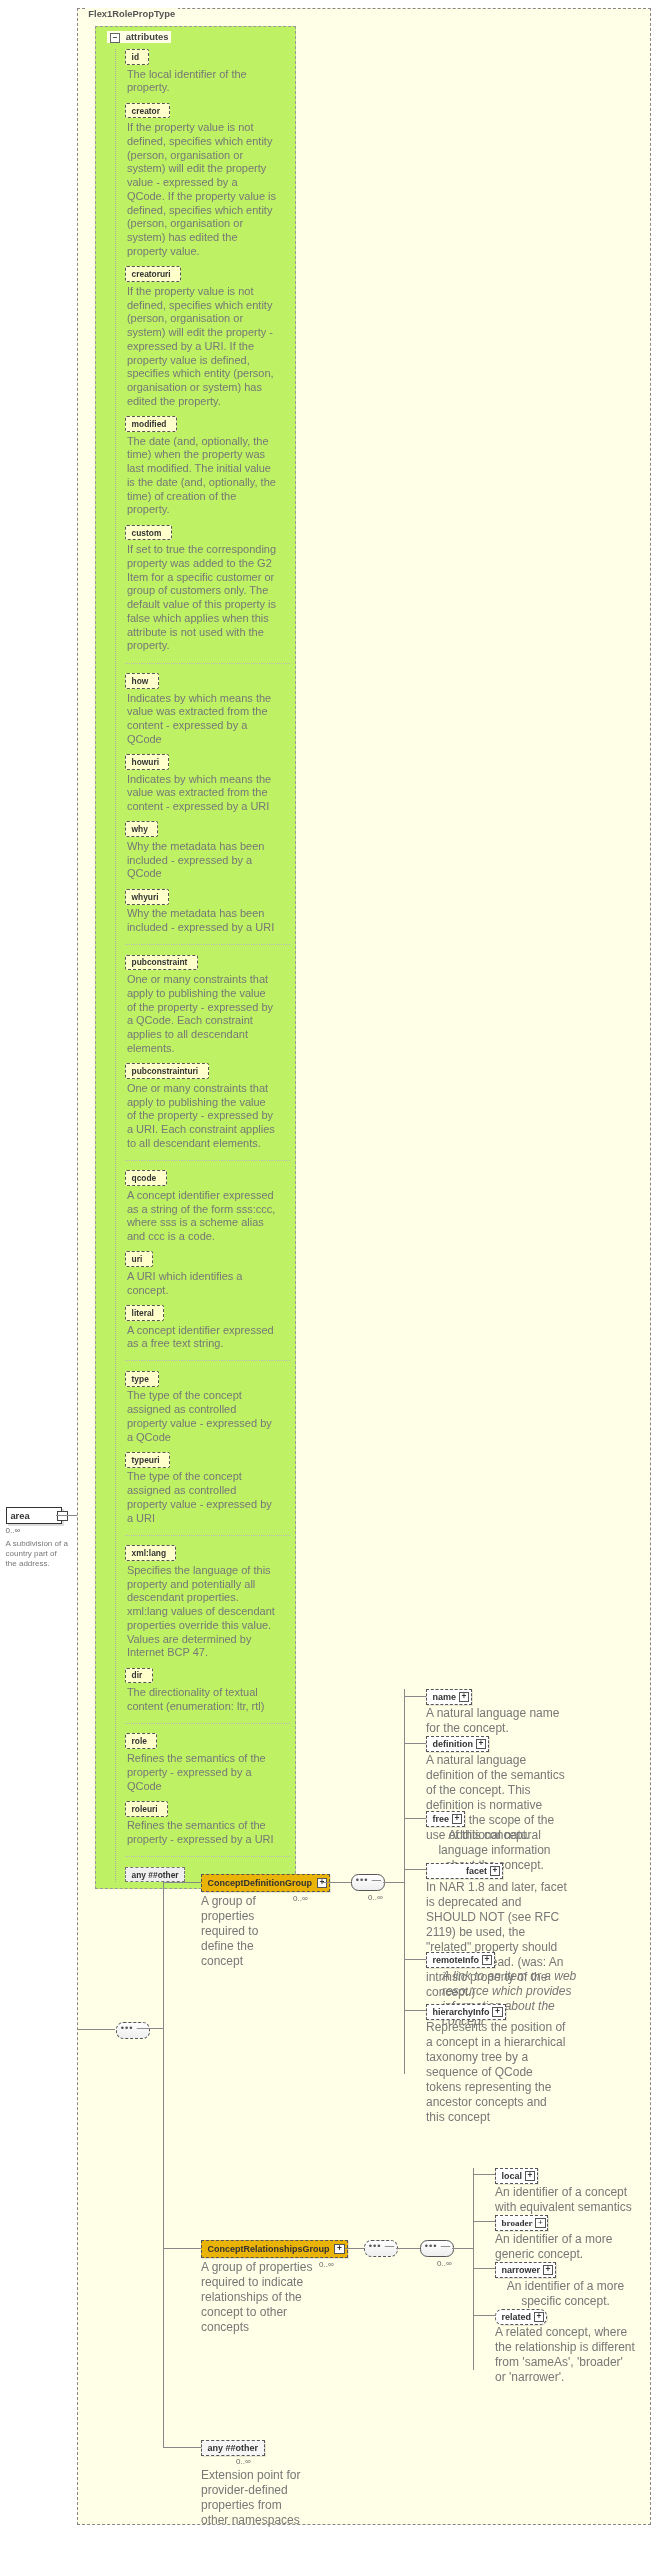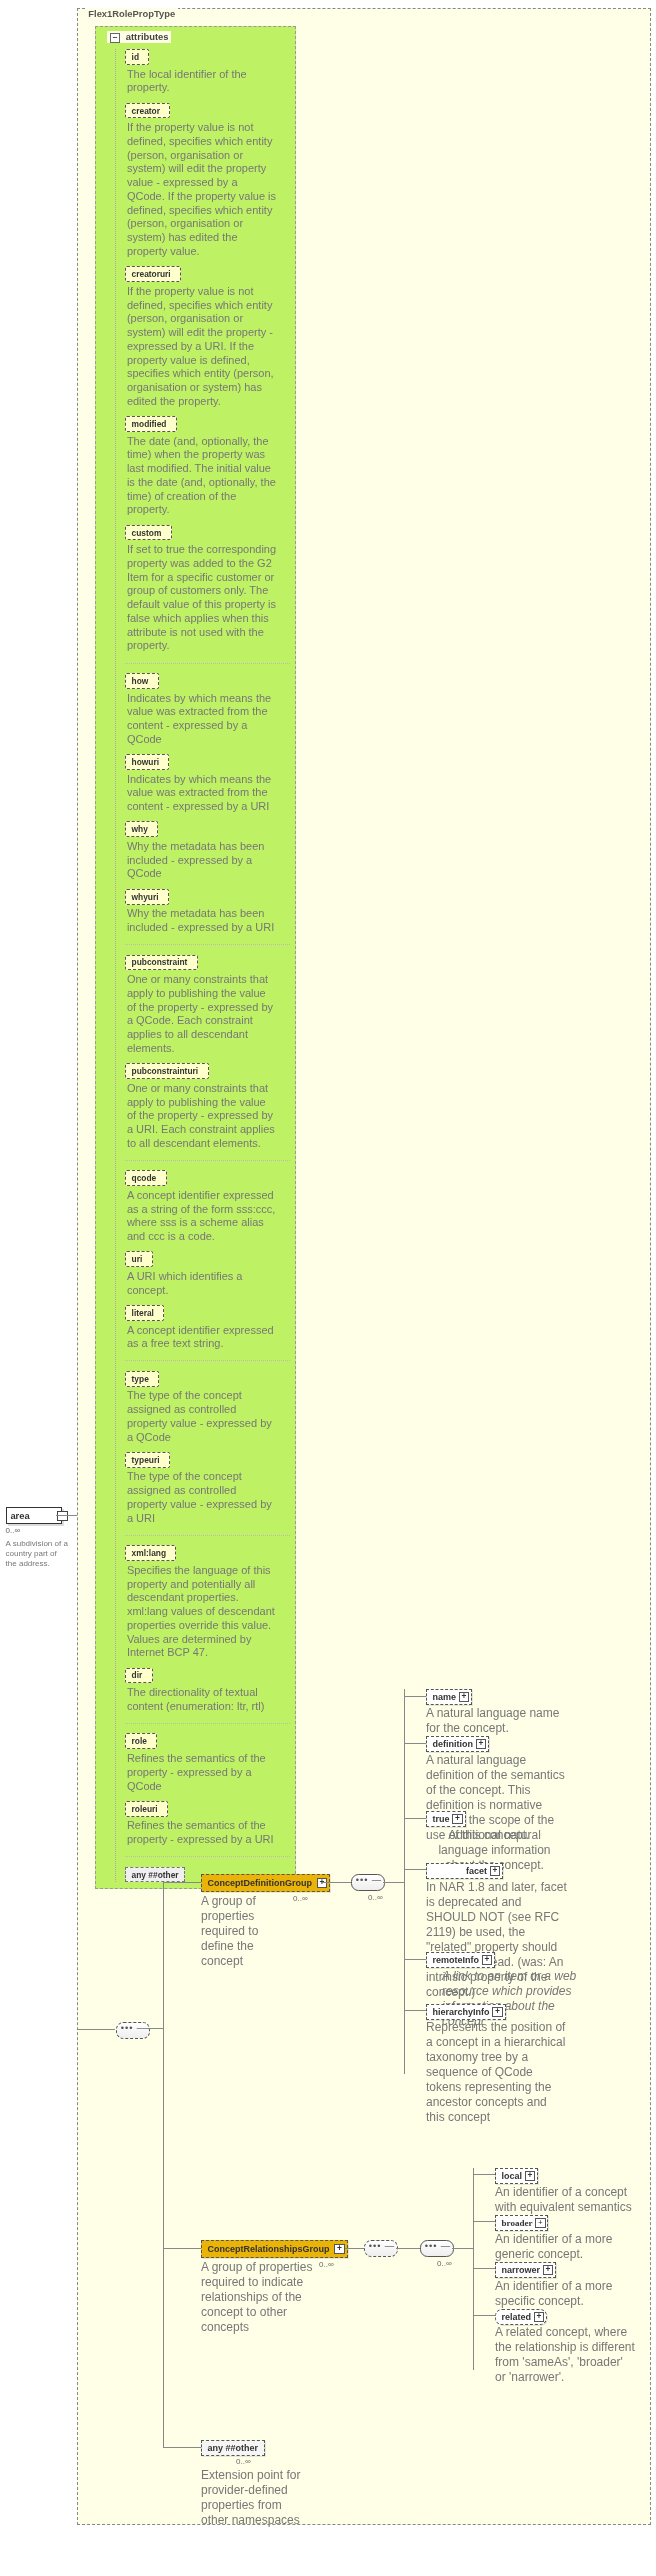--- a/index.html
+++ b/index.html
@@ -331,21 +331,21 @@
   <div class="group-desc" style="left:201px; top:2468px; width:103px;">Extension point for provider-defined properties from other namespaces</div>
 
   <div id="def-elems">
       <div class="line-h" style="left: 404px; top: 1696px; width: 22.5px;"></div>
       <div class="elem-box" style="left: 426px; top: 1689px;"><span>name</span><span class="plus">+</span></div>
       <div class="group-desc" style="left: 426px; top: 1706px; width: 141px;">A natural language name for the concept.</div>
       <div class="line-h" style="left: 404px; top: 1743px; width: 22.5px;"></div>
       <div class="elem-box" style="left: 426px; top: 1736px;"><span>definition</span><span class="plus">+</span></div>
       <div class="group-desc" style="left: 426px; top: 1753px; width: 141px;">A natural language definition of the semantics of the concept. This definition is normative only for the scope of the use of this concept.</div>
       <div class="line-h" style="left: 404px; top: 1818px; width: 22.5px;"></div>
-      <div class="elem-box" style="left: 426px; top: 1811px;"><span>true</span><span class="plus">+</span></div>
+      <div class="elem-box" style="left: 426px; top: 1811px;"><span>free</span><span class="plus">+</span></div>
       <div class="group-desc" style="left: 424px; top: 1828px; width: 141px; text-align: center;">Additional natural language information about the concept.</div>
       <div class="line-h" style="left: 404px; top: 1869px; width: 22.5px;"></div>
       <div class="elem-box" style="left: 426px; top: 1863px; padding-left: 39px;"><span>facet</span><span class="plus">+</span></div>
       <div class="group-desc" style="left: 426px; top: 1880px; width: 141px;">In NAR 1.8 and later, facet is deprecated and SHOULD NOT (see RFC 2119) be used, the "related" property should be used instead. (was: An intrinsic property of the concept.)</div>
       <div class="line-h" style="left: 404px; top: 1959px; width: 22.5px;"></div>
       <div class="elem-box" style="left: 426px; top: 1952px;"><span>remoteInfo</span><span class="plus">+</span></div>
       <div class="group-desc" style="left: 442px; top: 1969px; width: 141px; font-style: italic;">A link to an item or a web resource which provides information about the concept</div>
       <div class="line-h" style="left: 404px; top: 2010px; width: 22.5px;"></div>
       <div class="elem-box" style="left: 426px; top: 2004px;"><span>hierarchyInfo</span><span class="plus">+</span></div>
       <div class="group-desc" style="left: 426px; top: 2020px; width: 141px;">Represents the position of a concept in a hierarchical taxonomy tree by a sequence of QCode tokens representing the ancestor concepts and this concept</div>
@@ -353,20 +353,20 @@
 
   <div id="rel-elems">
       <div class="line-h" style="left: 473px; top: 2174px; width: 22.5px;"></div>
       <div class="elem-box" style="left: 495px; top: 2168px;"><span>local</span><span class="plus">+</span></div>
       <div class="group-desc" style="left: 495px; top: 2185px; width: 141px;">An identifier of a concept with equivalent semantics</div>
       <div class="line-h" style="left: 473px; top: 2221px; width: 22.5px;"></div>
       <div class="elem-box" style="left: 495px; top: 2215px; font-family: Liberation Serif, serif;"><span>broader</span><span class="plus">+</span></div>
       <div class="group-desc" style="left: 495px; top: 2232px; width: 141px;">An identifier of a more generic concept.</div>
       <div class="line-h" style="left: 473px; top: 2268px; width: 22.5px;"></div>
       <div class="elem-box" style="left: 495px; top: 2262px;"><span>narrower</span><span class="plus">+</span></div>
-      <div class="group-desc" style="left: 495px; top: 2279px; width: 141px;">An identifier of a more specific concept.</div>
+      <div class="group-desc" style="left: 495px; top: 2279px; width: 141px; text-align: center;">An identifier of a more specific concept.</div>
       <div class="line-h" style="left: 473px; top: 2315px; width: 22.5px;"></div>
       <div class="elem-box" style="left: 495px; top: 2309px; border-radius: 7px;"><span>related</span><span class="plus">+</span></div>
       <div class="group-desc" style="left: 495px; top: 2325px; width: 141px;">A related concept, where the relationship is different from 'sameAs', 'broader' or 'narrower'.</div>
     </div>
 
 </div>
 
 
 </body></html>

